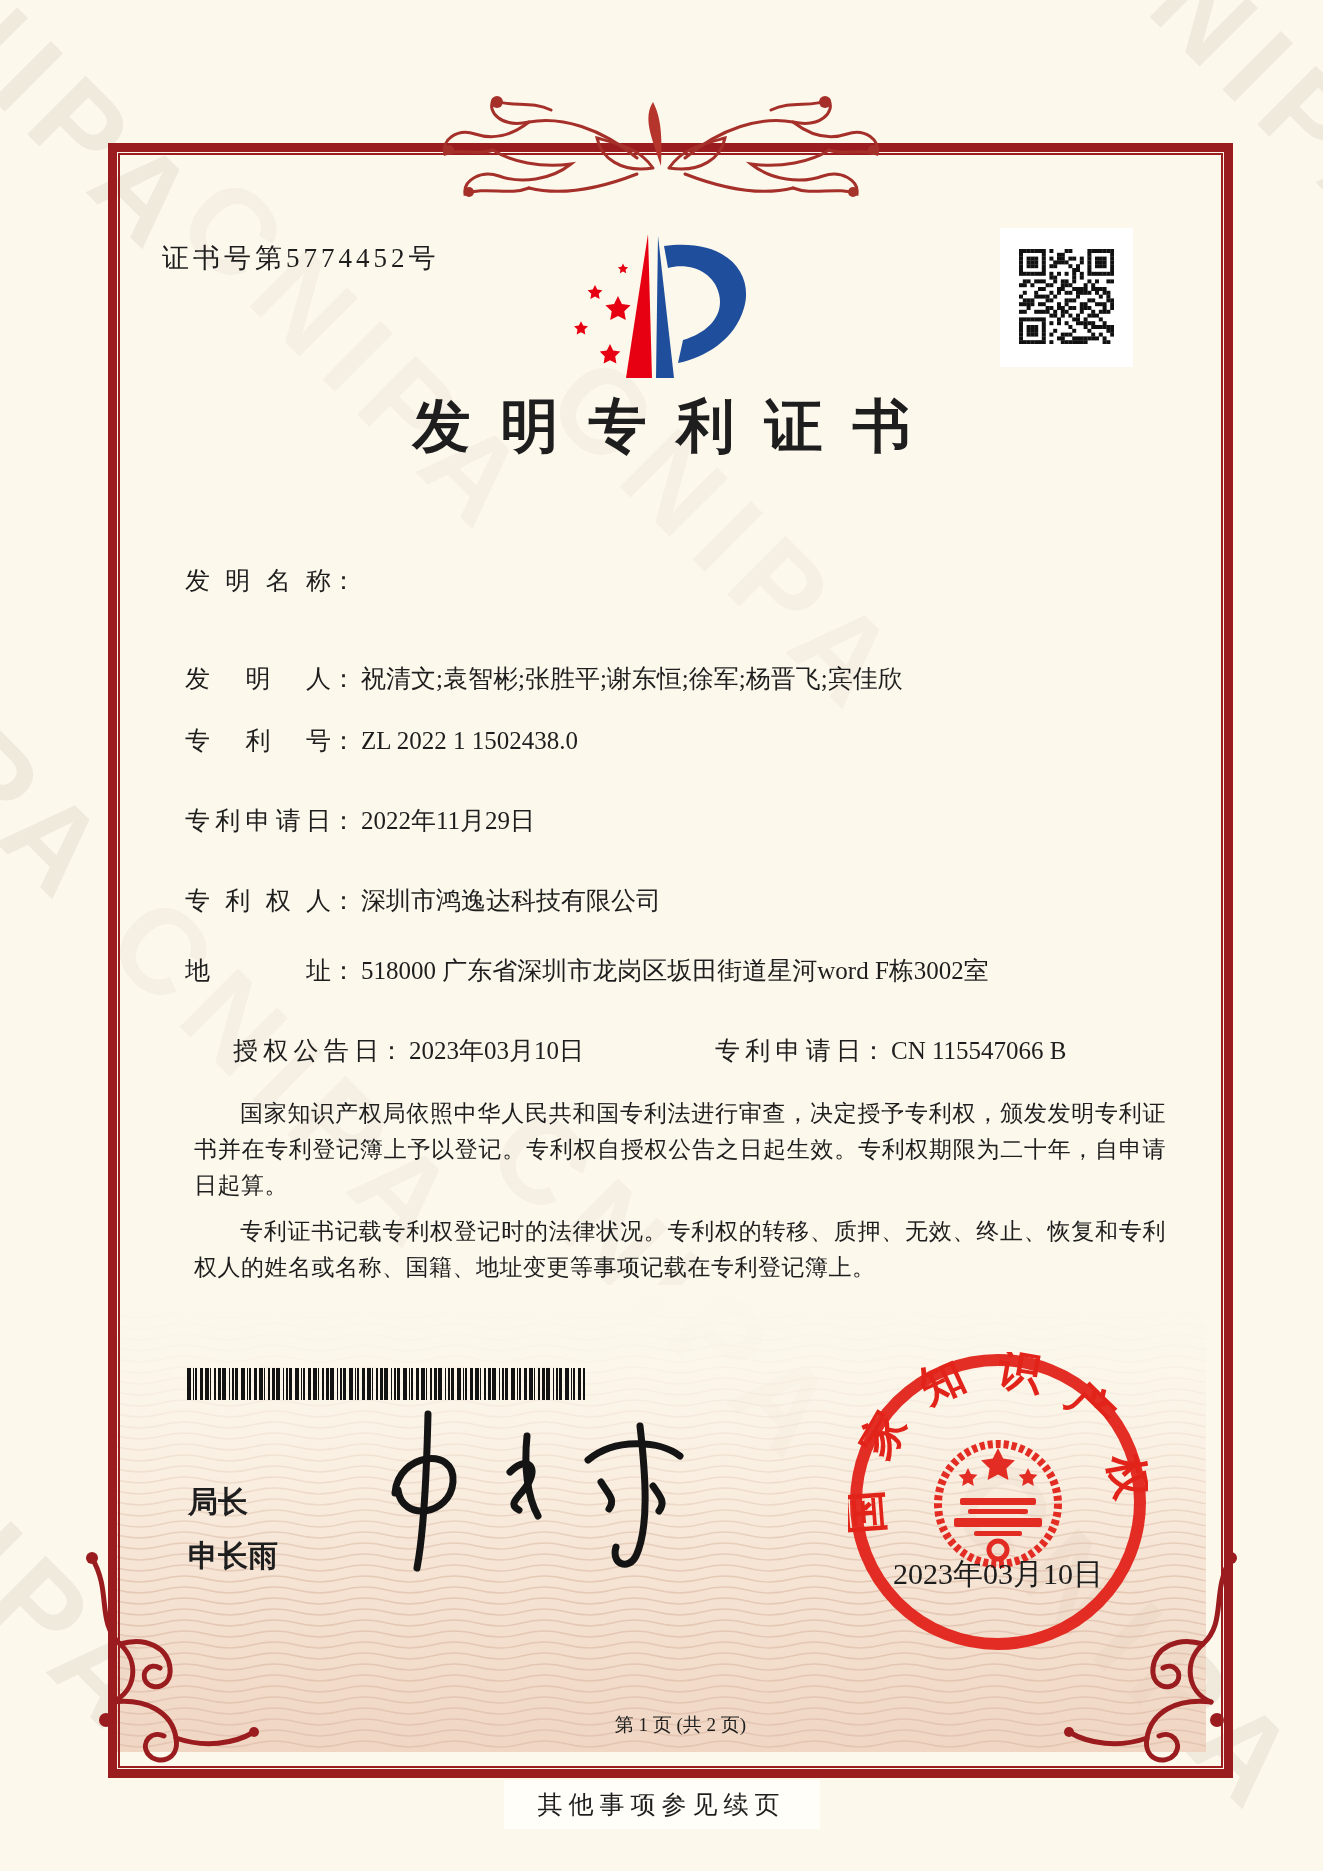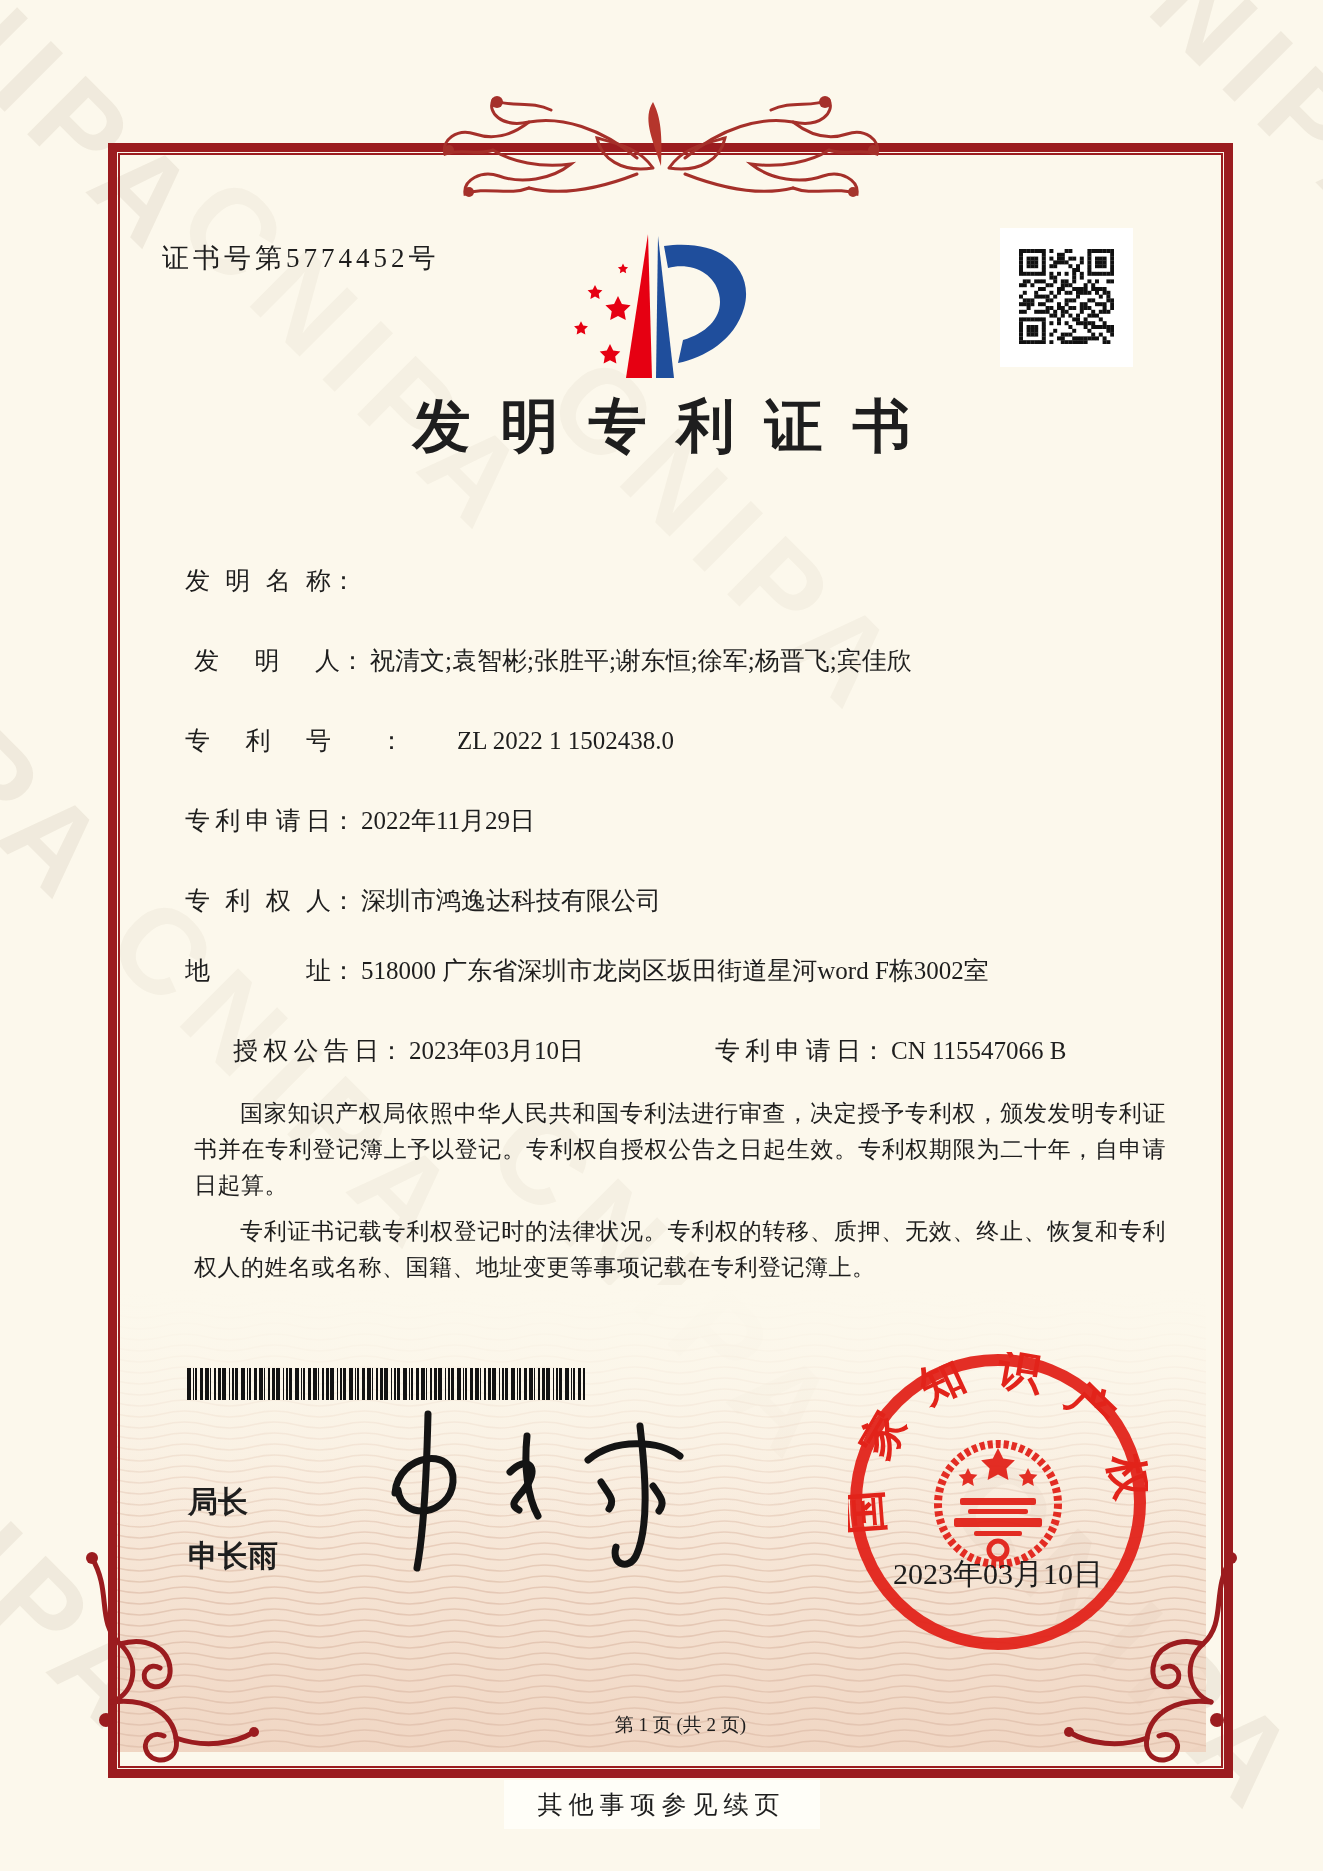--- a/index.html
+++ b/index.html
@@ -502,26 +502,26 @@
       <rect x="22.80" y="91.20" width="4" height="4" fill="#111"></rect>
     </svg>
 </div>
 
 <div class="title">发明专利证书</div>
 
 <div class="row" style="top:562px;justify-content:center;">
   <span class="lbl">发明名称</span>
     <span class="colon">：</span>
 </div>
-<div class="row" style="top:642px;margin-left:9px;">
+<div class="row" style="top:660px;">
   <span class="lbl">发明人</span>
     <span class="colon">：</span>
     <span class="val">祝清文;袁智彬;张胜平;谢东恒;徐军;杨晋飞;宾佳欣</span>
 </div>
-<div class="row" style="top:722px;gap:48px;">
+<div class="row" style="top:722px;">
   <span class="lbl">专利号</span>
     <span class="colon">：</span>
     <span class="val">ZL 2022 1 1502438.0</span>
 </div>
 <div class="row" style="top:802px;">
   <span class="lbl">专利申请日</span>
     <span class="colon">：</span>
     <span class="val">2022年11月29日</span>
 </div>
 <div class="row" style="top:882px;">

